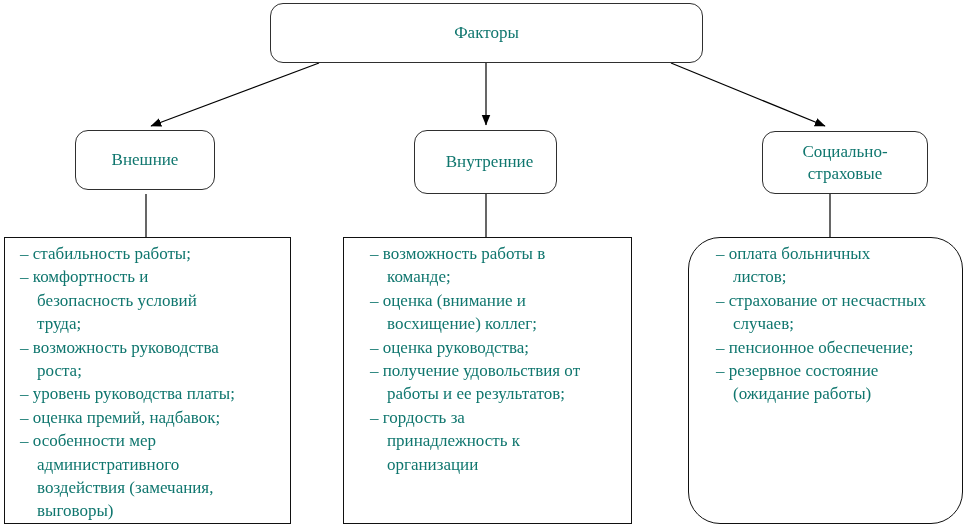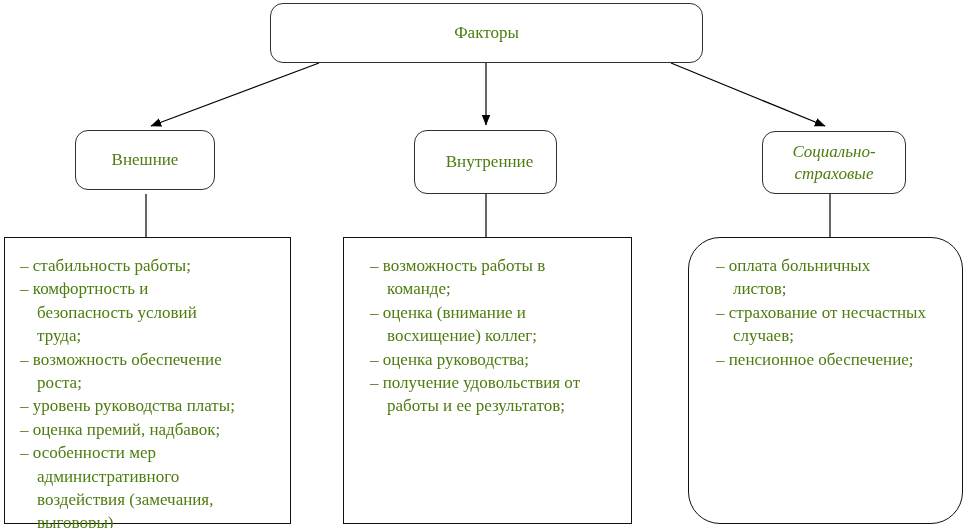--- a/index.html
+++ b/index.html
@@ -1,21 +1,21 @@
 <!DOCTYPE html>
 <html><head>
 <meta charset="utf-8">
 <style>
   html, body { margin: 0; padding: 0; background: #ffffff; }
   .canvas {
     position: relative;
     width: 977px;
     height: 528px;
     background: #ffffff;
-    color: #4d7c0f;
+    color: #0f766e;
     font-family: "Liberation Serif", serif;
     overflow: hidden;
   }
   .connectors {
     position: absolute;
     left: 0; top: 0;
     width: 977px; height: 528px;
     pointer-events: none;
   }
   .node {
@@ -28,31 +28,31 @@
     align-items: center;
     justify-content: center;
     font-size: 17px;
     line-height: 22px;
     text-align: center;
     white-space: pre-line;
   }
   .node--root   { left: 270px; top: 3px;   width: 433px; height: 60px; }
   .node--left   { left: 75px;  top: 130px; width: 140px; height: 60px; text-align: right; }
   .node--mid    { left: 414px; top: 130px; width: 143px; height: 64px; padding-left: 8px; }
-  .node--right  { left: 762px; top: 131px; width: 144px; height: 63px; font-style: italic; }
+  .node--right  { left: 762px; top: 131px; width: 166px; height: 63px; }
   .listbox {
     position: absolute;
     box-sizing: border-box;
     background: #ffffff;
     border: 1.5px solid #111111;
     top: 237px;
     height: 287px;
     font-size: 17px;
     line-height: 23.4px;
-    padding-top: 16px;
+    padding-top: 4px;
     padding-right: 6px;
   }
   .listbox--a { left: 4px;   width: 287px; padding-left: 15px; }
   .listbox--b { left: 343px; width: 289px; padding-left: 26px; }
   .listbox--c { left: 688px; width: 275px; padding-left: 27px; border-radius: 32px; }
   .li {
     padding-left: 17px;
     text-indent: -17px;
     white-space: pre-wrap;
   }
@@ -91,41 +91,46 @@
   <div class="node node--right">
     <span>Социально-
 страховые</span>
   </div>
 
   <div class="listbox listbox--a">
     <div class="li">– стабильность работы;</div>
     <div class="li">– комфортность и
 безопасность условий
 труда;</div>
-    <div class="li">– возможность обеспечение
+    <div class="li">– возможность руководства
 роста;</div>
     <div class="li">– уровень руководства платы;</div>
     <div class="li">– оценка премий, надбавок;</div>
     <div class="li">– особенности мер
 административного
 воздействия (замечания,
 выговоры)</div>
   </div>
 
   <div class="listbox listbox--b">
     <div class="li">– возможность работы в
 команде;</div>
     <div class="li">– оценка (внимание и
 восхищение) коллег;</div>
     <div class="li">– оценка руководства;</div>
     <div class="li">– получение удовольствия от
 работы и ее результатов;</div>
+    <div class="li">– гордость за
+принадлежность к
+организации</div>
   </div>
 
   <div class="listbox listbox--c">
     <div class="li">– оплата больничных
 листов;</div>
     <div class="li">– страхование от несчастных
 случаев;</div>
     <div class="li">– пенсионное обеспечение;</div>
+    <div class="li">– резервное состояние
+(ожидание работы)</div>
   </div>
 
 </div>
 
 </body></html>

